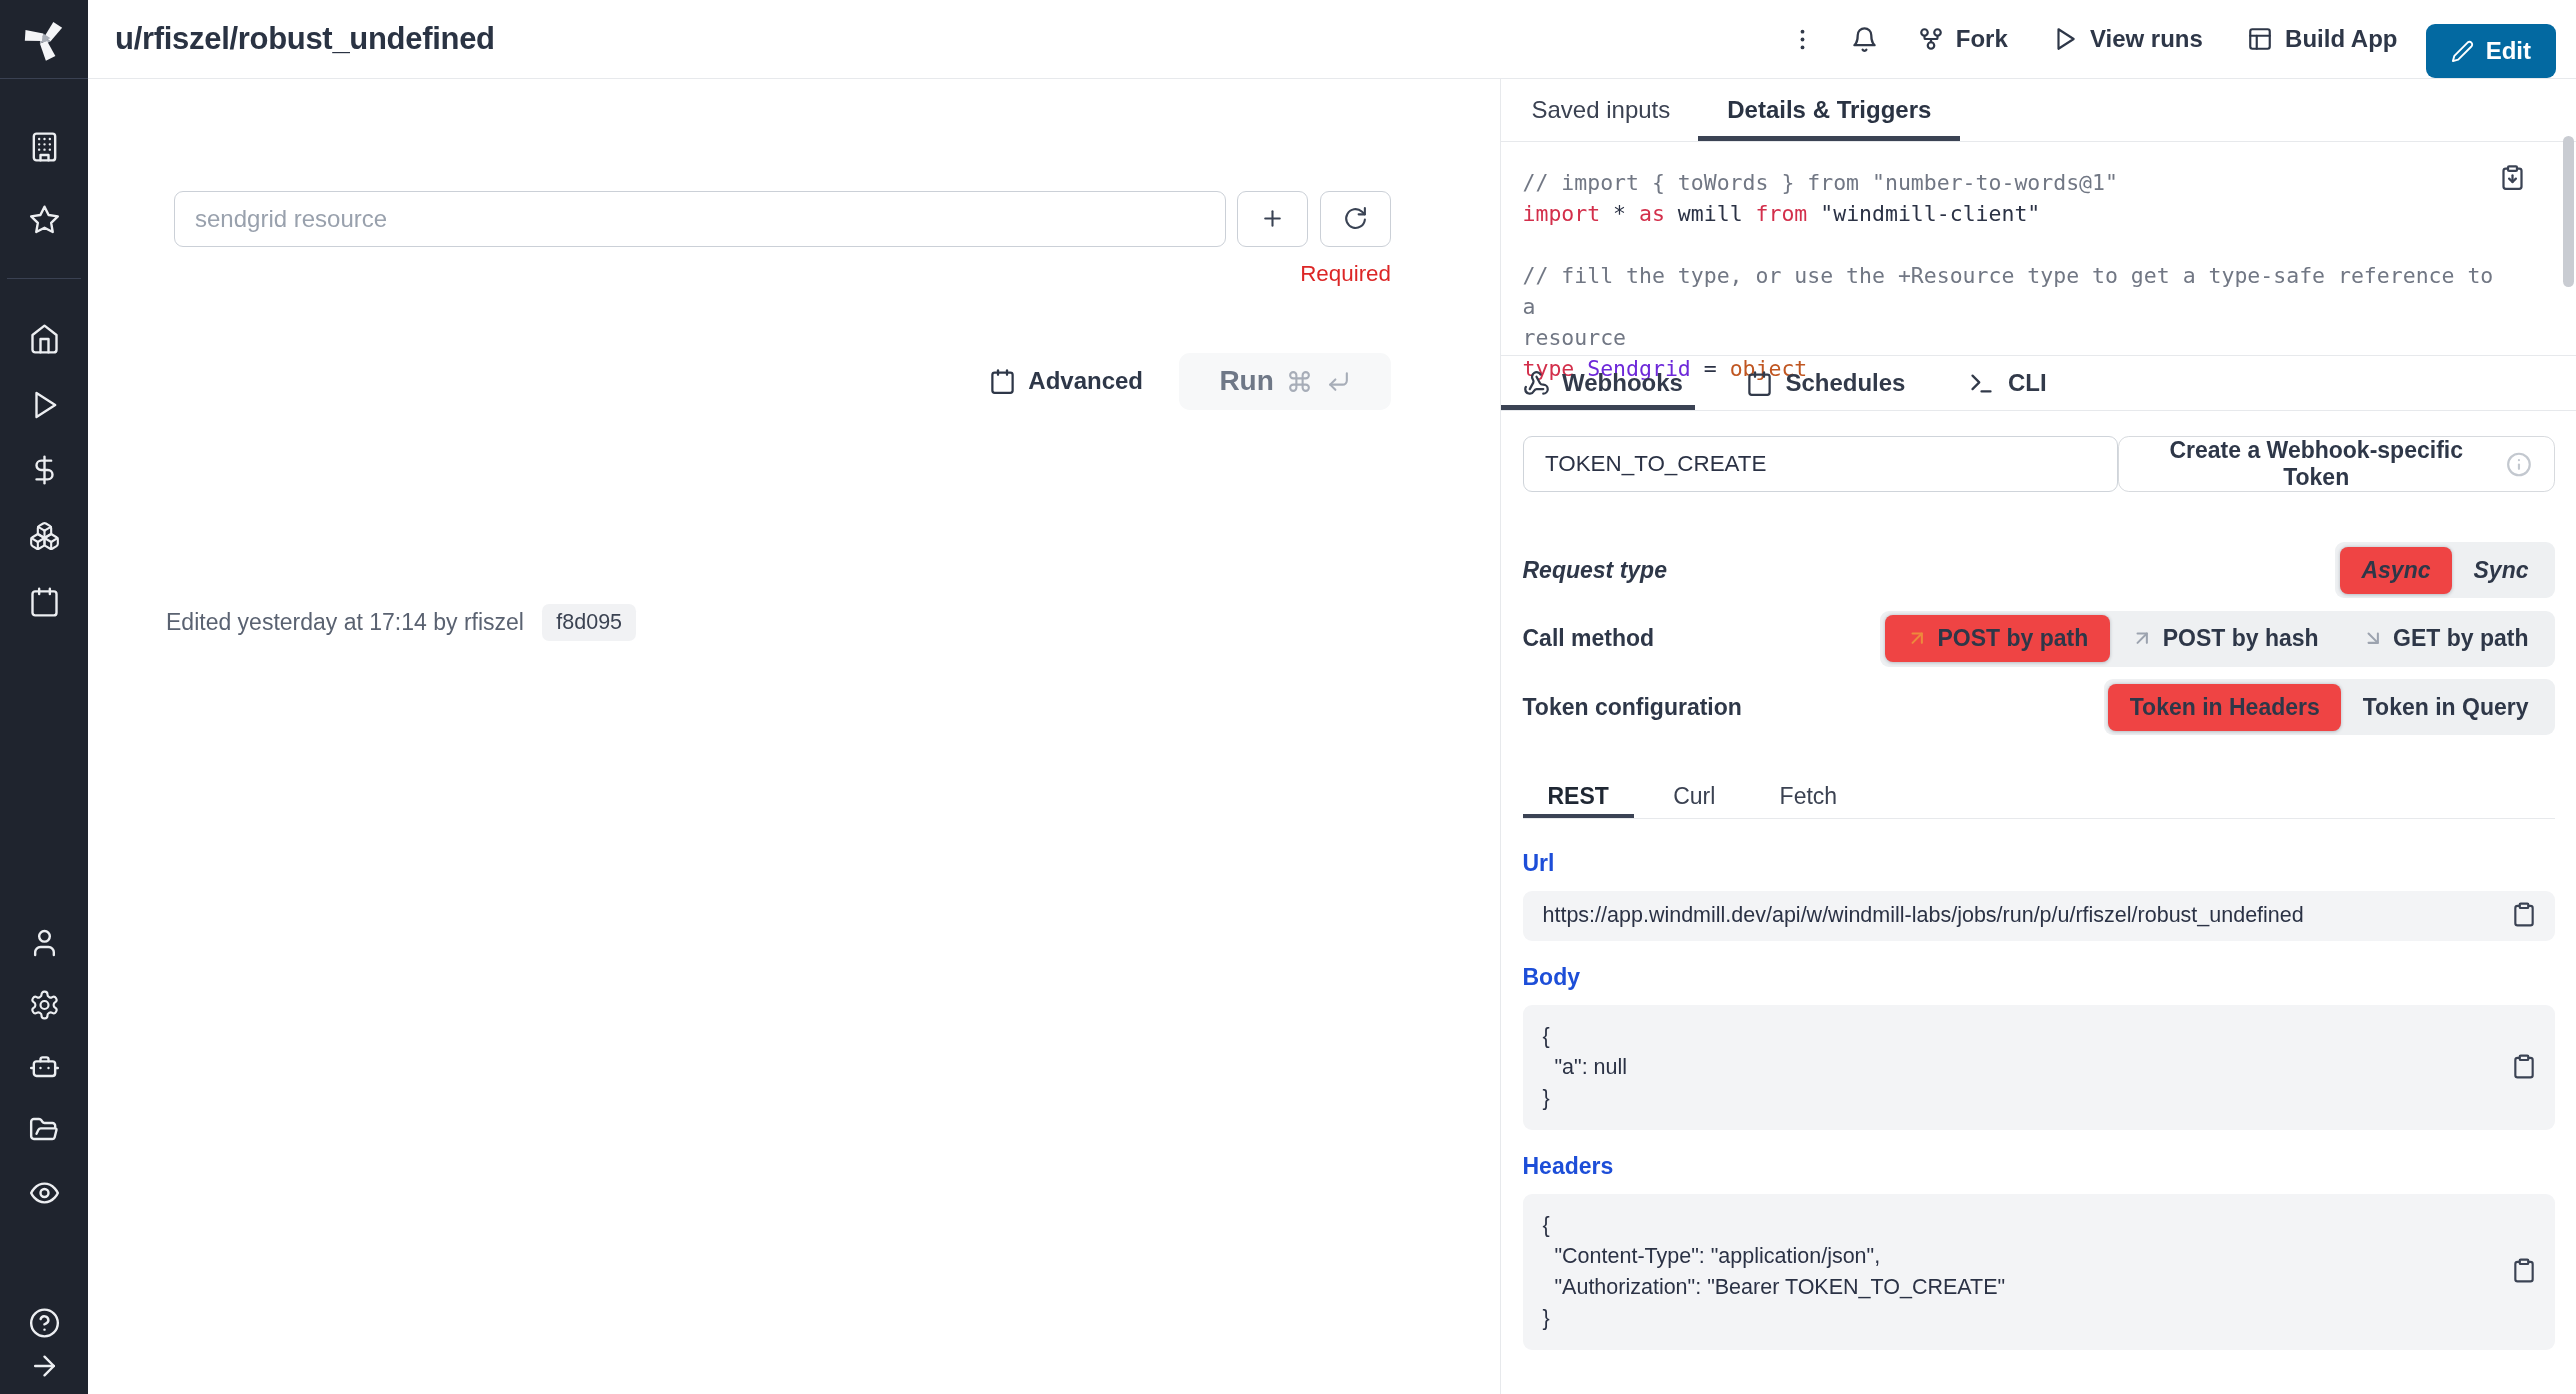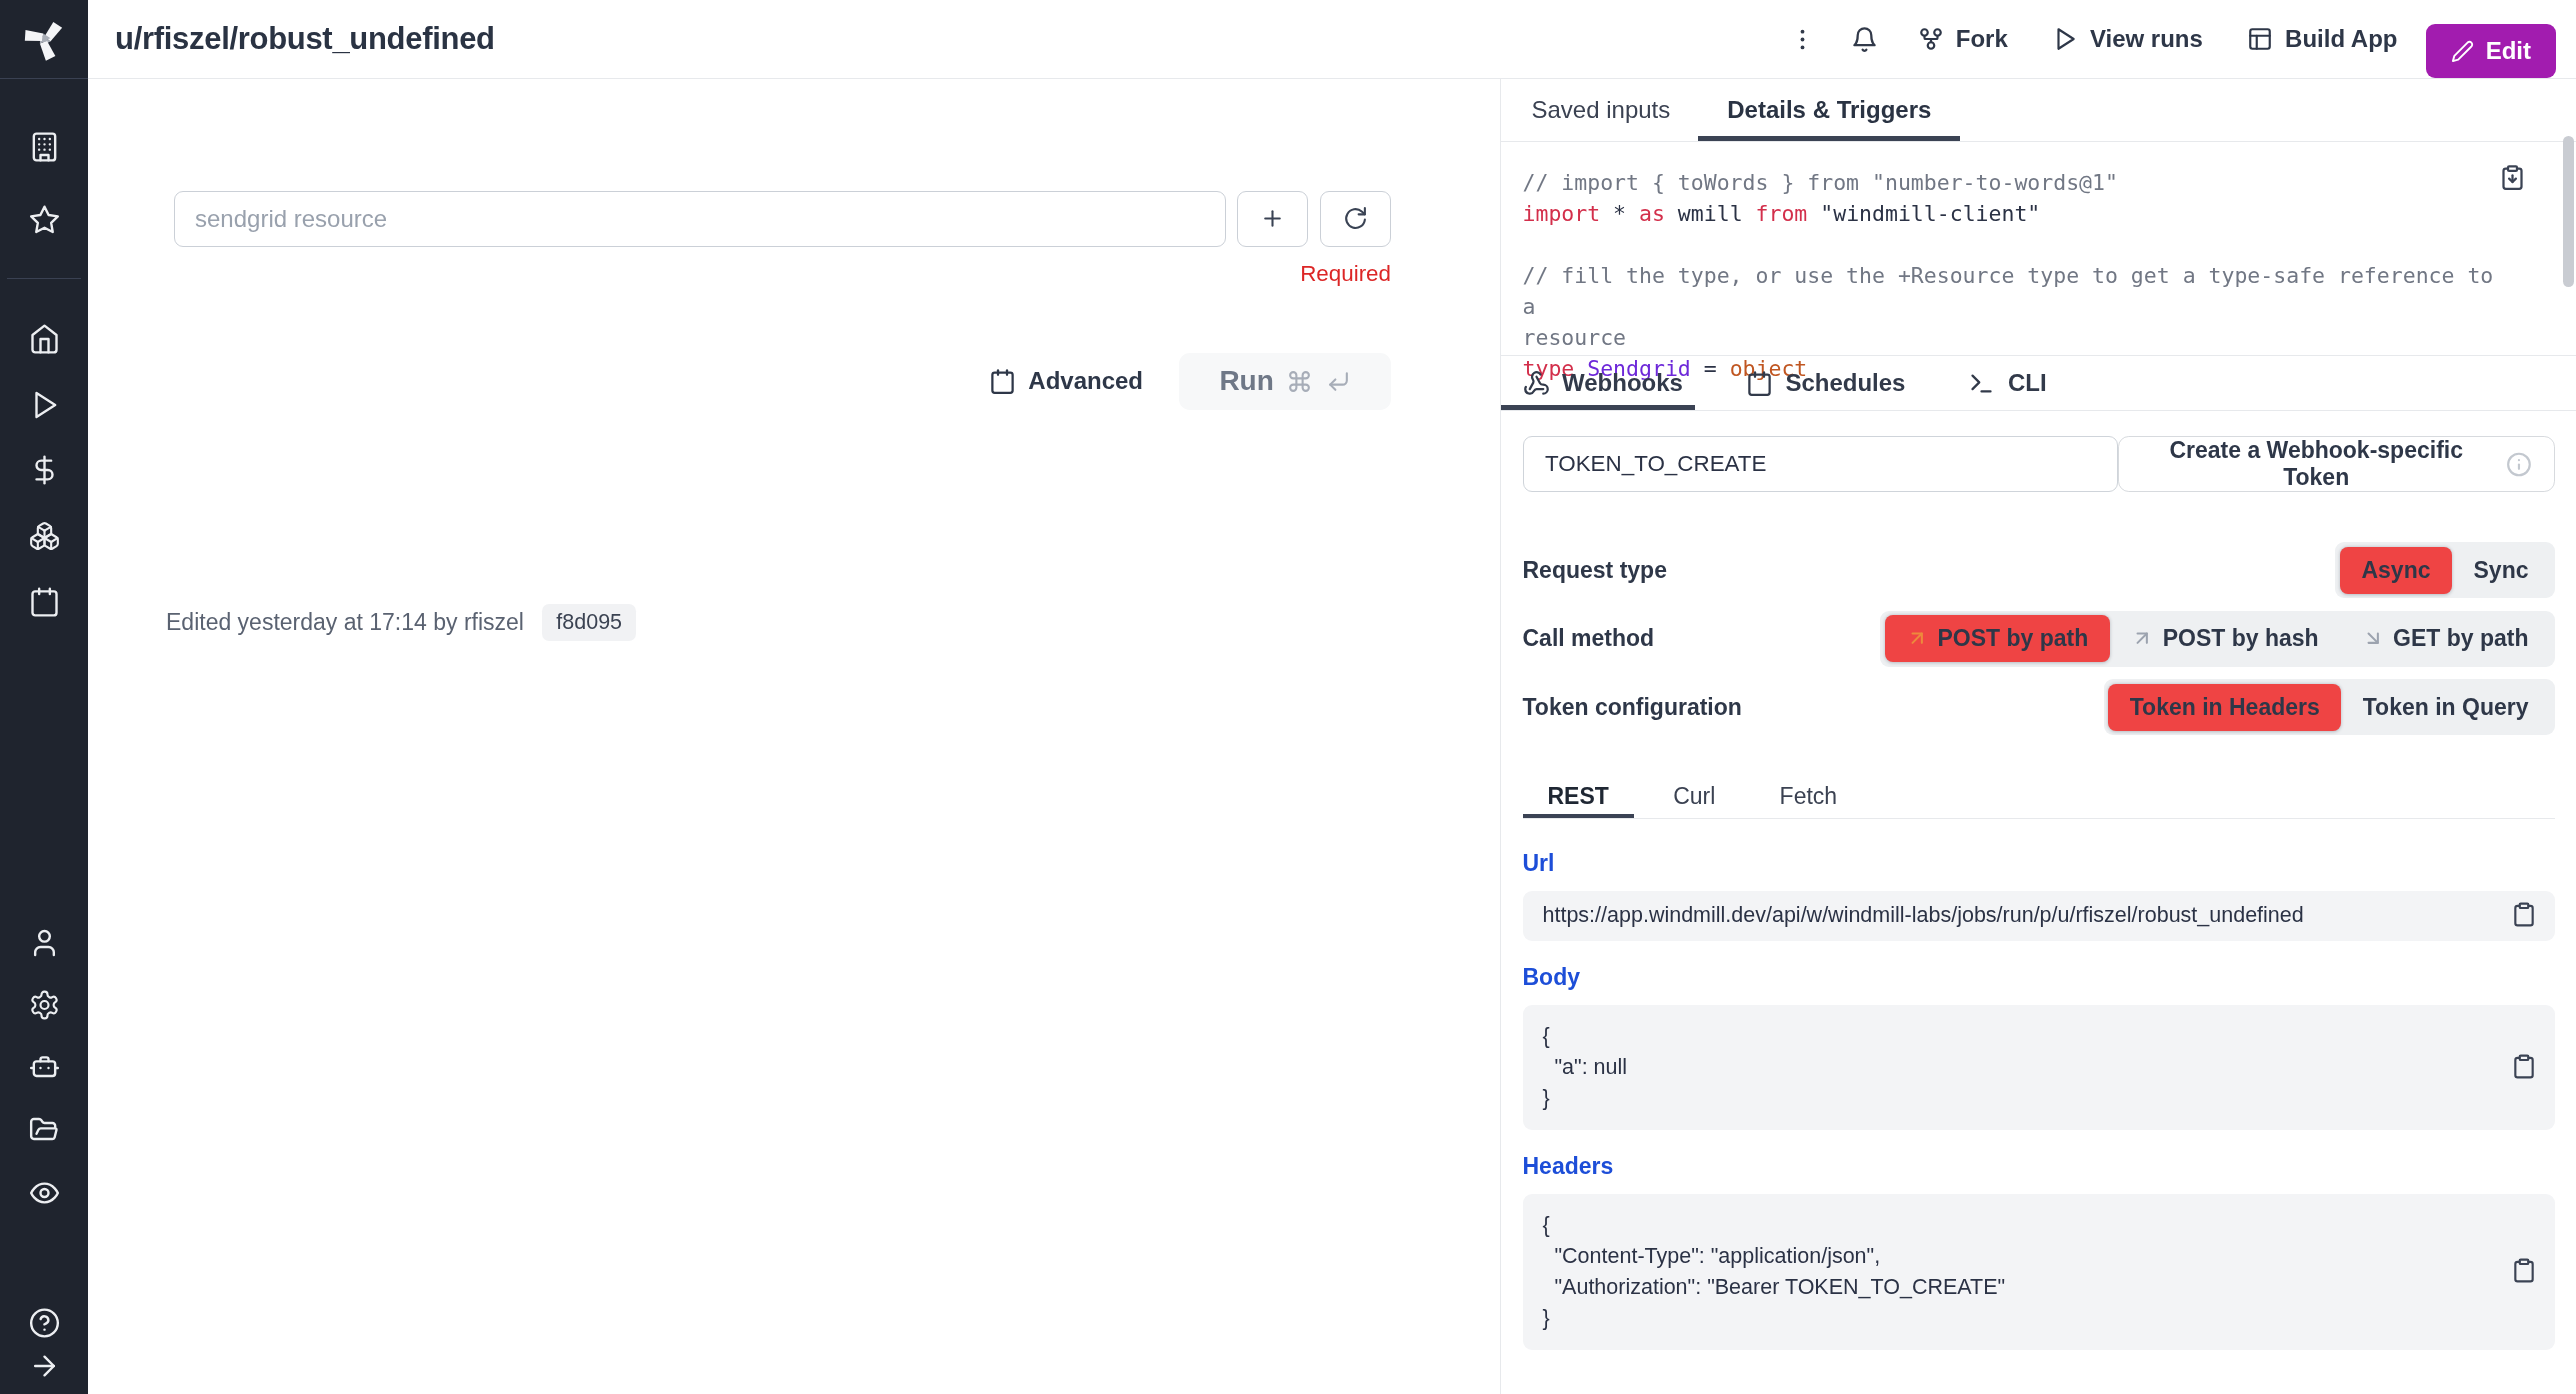--- a/index.html
+++ b/index.html
@@ -20,21 +20,21 @@
   .topbar { height: 79px; flex: none; display: flex; align-items: center; justify-content: space-between;
             padding: 0 20px 0 27px; border-bottom: 0.9px solid #e7e9ec; }
   .page-title { font-size: 31px; font-weight: 700; color: #2a3343; letter-spacing: -0.3px; }
   .topbar-right { display: flex; align-items: center; gap: 12.5px; }
   .icon-btn { width: 50px; height: 50px; display: flex; align-items: center; justify-content: center;
               color: #323a4a; background: none; border: none; cursor: pointer; }
   .icon-btn svg { width: 27px; height: 27px; }
   .txt-btn { display: flex; align-items: center; gap: 11.7px; background: none; border: none; cursor: pointer;
              font-family: inherit; font-size: 24px; font-weight: 600; color: #2e3748; padding: 10.8px 16px; }
   .txt-btn svg { width: 26px; height: 26px; }
-  .edit-btn { display: flex; align-items: center; gap: 11.7px; background: #a21caf; color: #ffffff; border: none;
+  .edit-btn { display: flex; align-items: center; gap: 11.7px; background: #0369a1; color: #ffffff; border: none;
               border-radius: 9px; padding: 13.4px 25px; font-family: inherit; font-size: 24px; font-weight: 600; cursor: pointer; margin-top: 24px; }
   .edit-btn svg { width: 23px; height: 23px; }
 
   .content { flex: 1; display: flex; min-height: 0; }
 
   
   .form-pane { flex: 1; position: relative; }
   .form-inner { padding: 99px 59px 0 78px; max-width: 1362px; }
   .field-label { font-size: 22.4px; color: #374151; }
   .fl-name { font-size: 27px; font-weight: 700; color: #2a3343; }
@@ -90,21 +90,21 @@
   .panel-body { padding: 25px 21.5px 0 21.5px; }
   .token-row { display: flex; justify-content: space-between; align-items: center; }
   .token-input { width: 618px; height: 56px; border: 0.9px solid #cfd4da; border-radius: 9px; padding: 0 21.5px;
                  font-family: inherit; font-size: 22.4px; color: #2b3245; outline: none; }
   .create-token-btn { height: 56px; display: flex; align-items: center; gap: 14.3px; background: #fff;
                       border: 0.9px solid #d7dade; border-radius: 10.8px; padding: 0 21.5px; cursor: pointer;
                       font-family: inherit; font-size: 23px; font-weight: 600; color: #2e3748; }
   .create-token-btn svg { width: 27px; height: 27px; color: #c3c8cf; }
 
   .opt-row { display: flex; align-items: center; justify-content: space-between; height: 56px; margin-top: 12.5px; }
-  .opt-row.first { margin-top: 50px; }
+  .opt-row.first { margin-top: 50px; font-style: italic; }
   .opt-label { font-size: 23px; font-weight: 600; color: #2e3748; }
   .seg { display: flex; background: #eef0f2; border-radius: 9px; padding: 4.5px; }
   .seg-item { display: flex; align-items: center; gap: 9px; padding: 0 21.5px; height: 47px;
               font-size: 23px; font-weight: 600; color: #2e3748; border-radius: 8px; cursor: pointer; }
   .seg-item.selected { background: #ef4444; box-shadow: 0 0.9px 3.6px rgba(15,23,42,0.25); }
   .seg-item svg { width: 22.4px; height: 22.4px; }
   .arrow-orange { color: #ed8a3c; }
   .arrow-gray { color: #9ca3af; }
 
   .tabs4 { height: 45px; display: flex; align-items: stretch; gap: 14.3px; margin-top: 39px; border-bottom: 0.9px solid #e7e9ec; }

